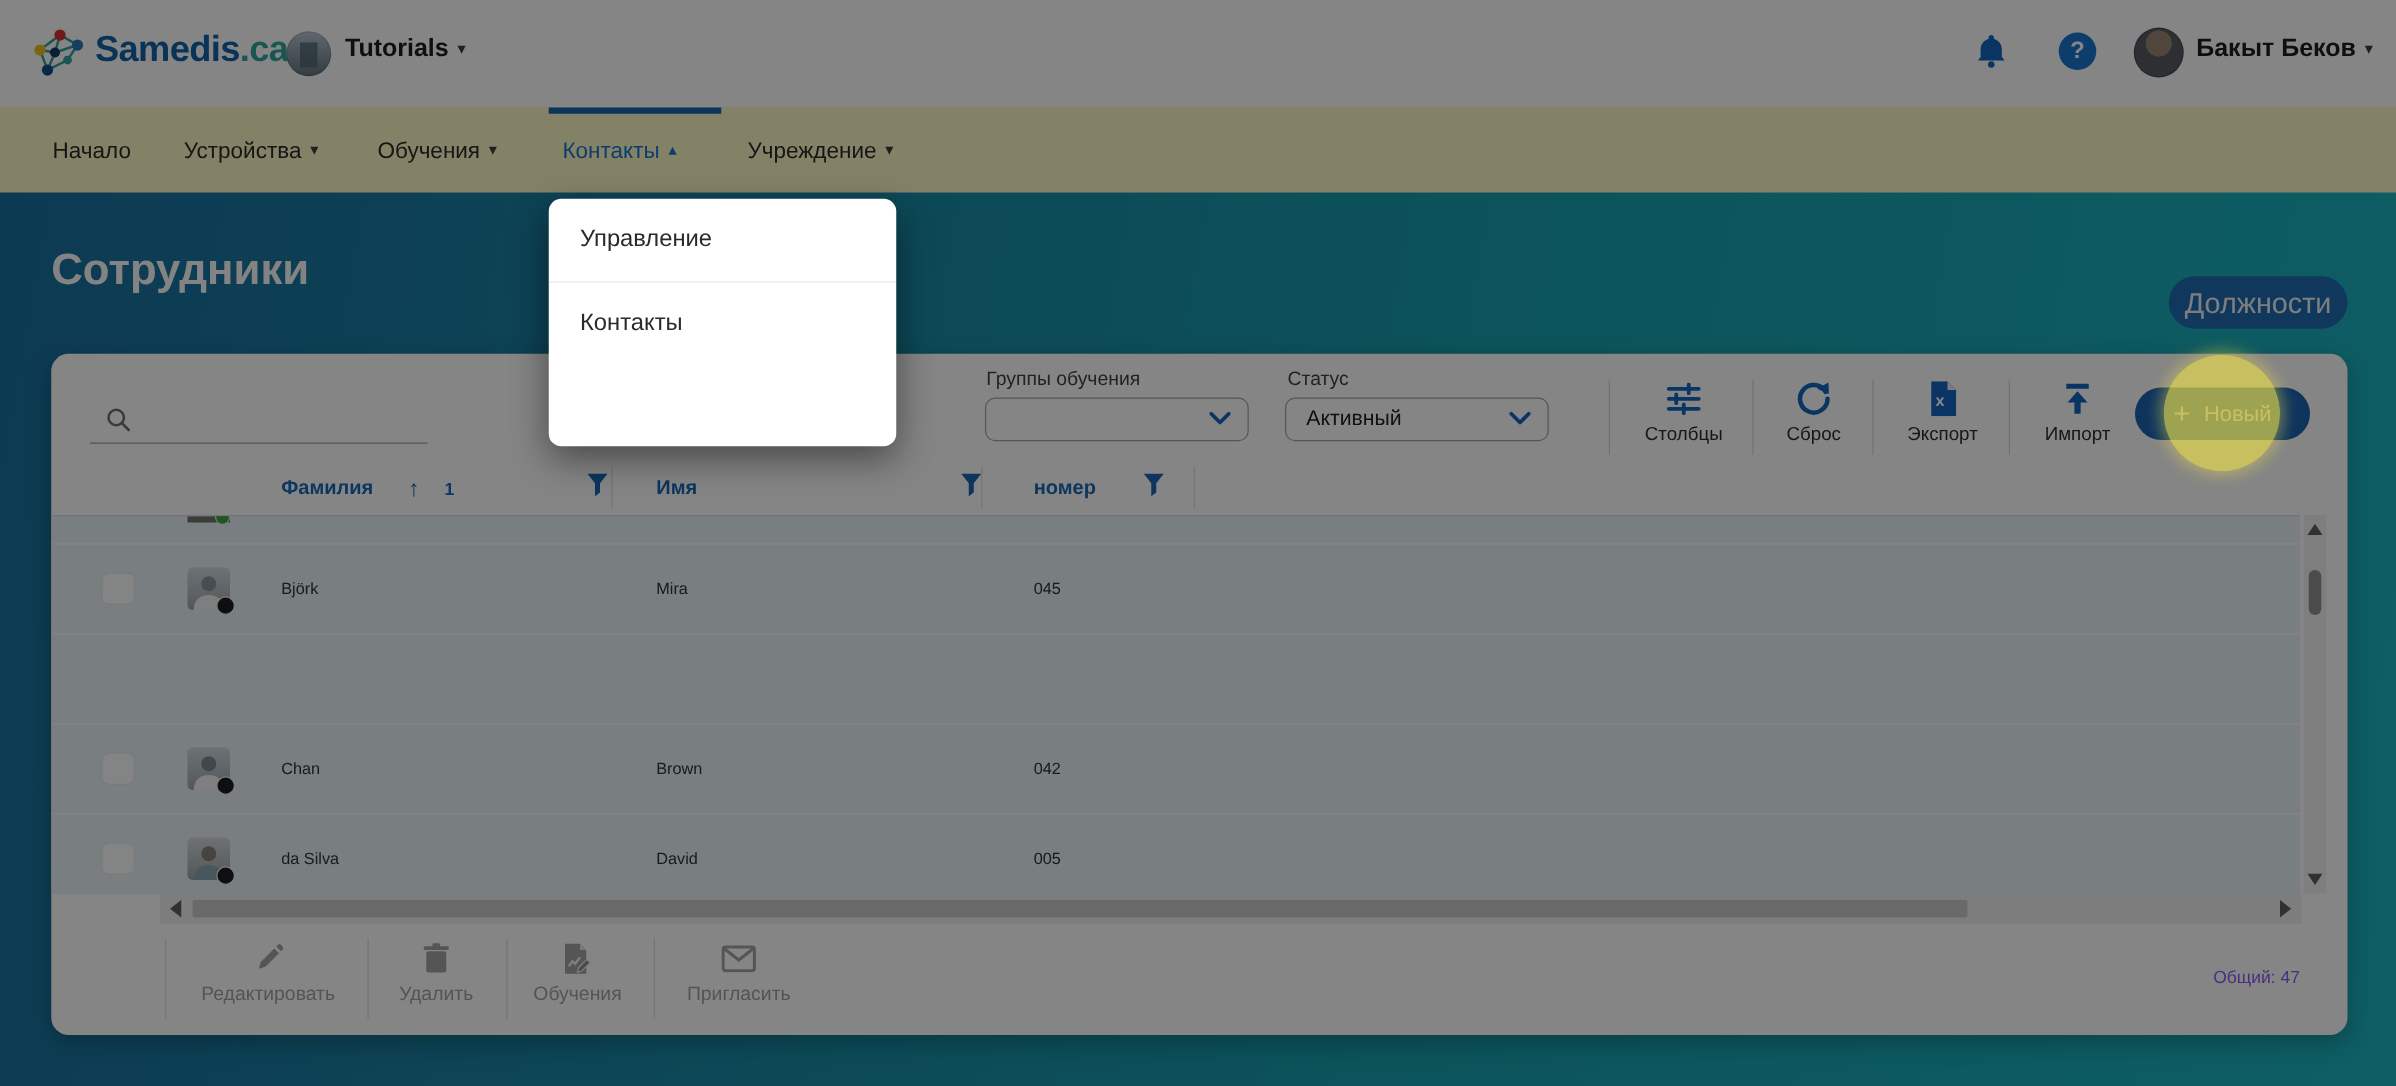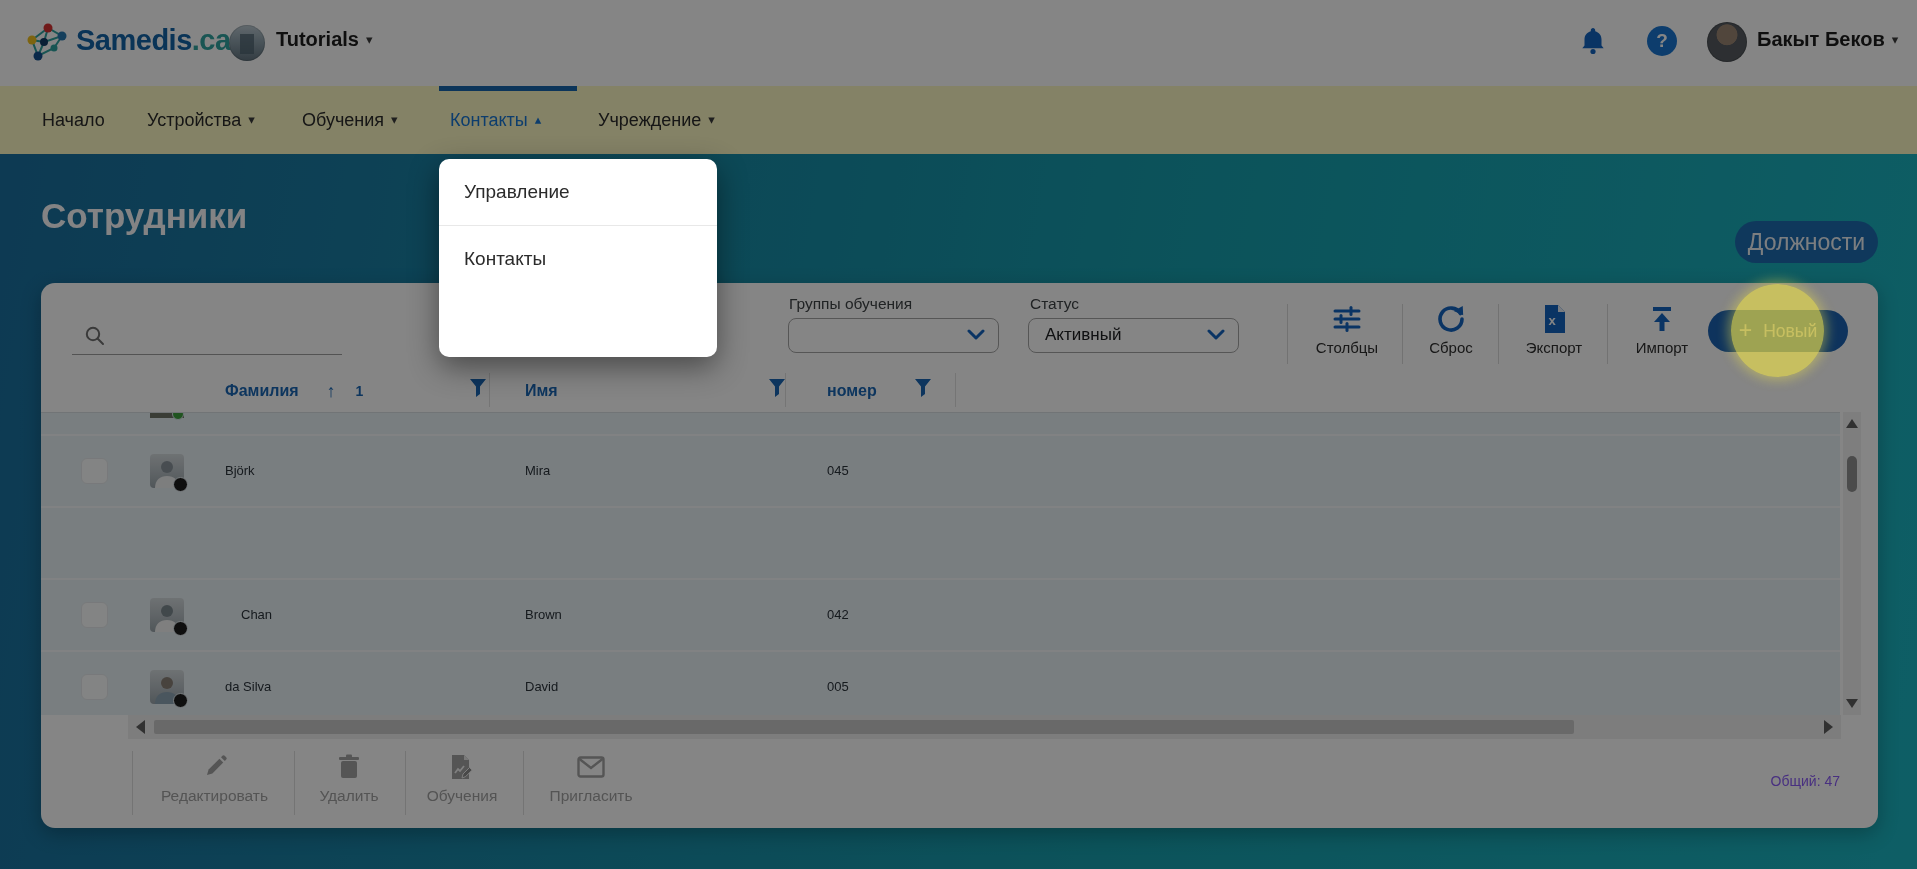--- a/index.html
+++ b/index.html
@@ -271,21 +271,21 @@
       <div class="rowdiv" style="top:165px"></div>
       <div class="row" style="top:167px">
         <div class="cb"></div>
         <div class="avatar">
             <svg width="34" height="34" viewBox="0 0 34 34">
               <circle cx="17" cy="13" r="6" fill="#7e8a91"></circle>
               <path d="M5 34c0-8 5-12 12-12s12 4 12 12z" fill="#f4f4f4"></path>
             </svg>
           </div>
         <div class="badge"></div>
-        <div class="cell" style="left:200px">Chan</div>
+        <div class="cell" style="left:184px">Chan</div>
         <div class="cell" style="left:484px">Brown</div>
         <div class="cell" style="left:786px">042</div>
       </div>
       <div class="rowdiv" style="top:237px"></div>
       <div class="row" style="top:239px">
         <div class="cb"></div>
         <div class="avatar">
             <svg width="34" height="34" viewBox="0 0 34 34">
               <circle cx="17" cy="13" r="6" fill="#8b8178"></circle>
               <path d="M5 34c0-8 5-12 12-12s12 4 12 12z" fill="#8fa5b5"></path>

